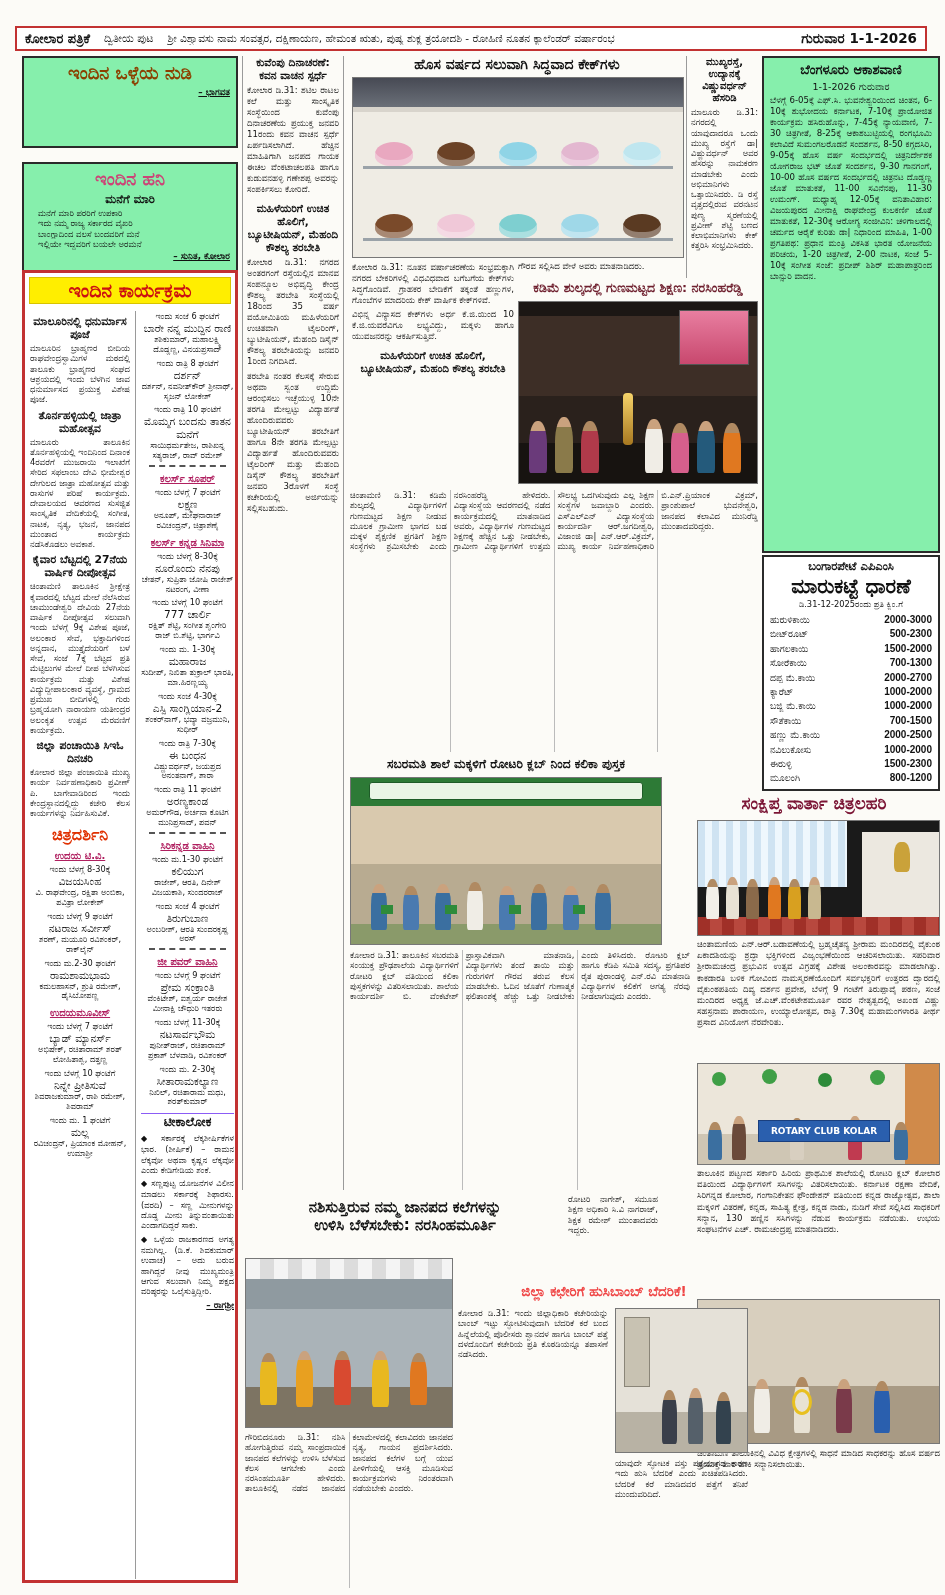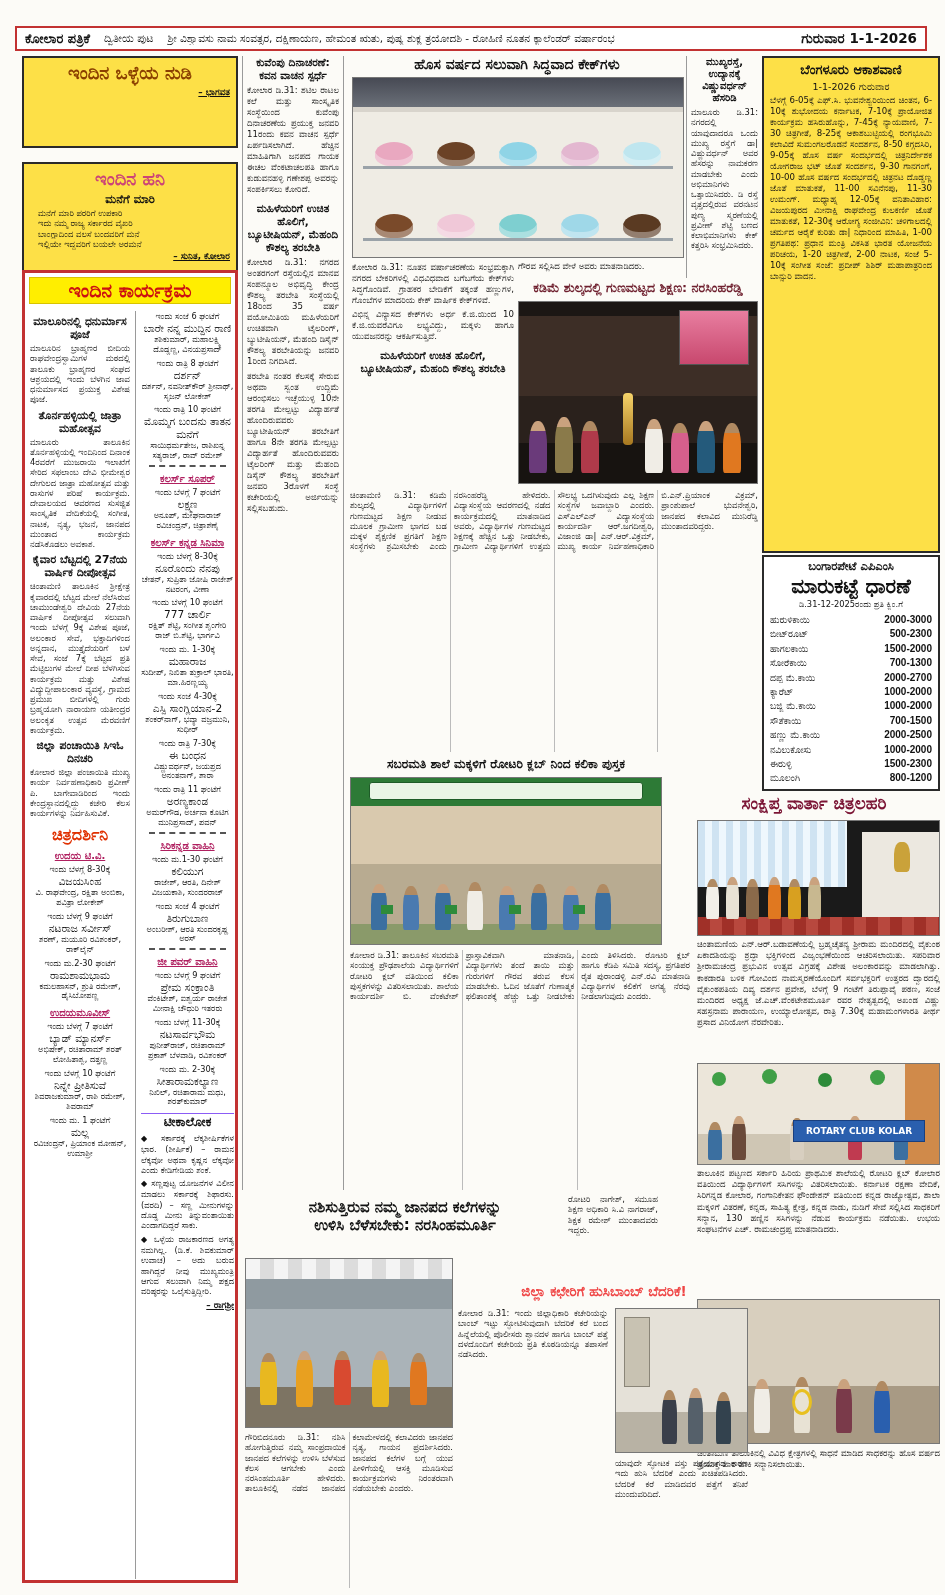--- a/index.html
+++ b/index.html
@@ -17,21 +17,21 @@
   .just{text-align:justify;}
   .body-sm{font-size:8.6px;line-height:1.28;}
   .body-xs{font-size:8.4px;line-height:1.22;}
   .headline{font-weight:bold;text-align:center;}
   .vrule-l{border-left:1px solid #9a9a9a;}
   .vrule-r{border-right:1px solid #9a9a9a;}
   .cols2{columns:2;column-gap:7px;column-rule:1px solid #bbb;}
   .cols3{columns:3;column-gap:7px;column-rule:1px solid #bbb;}
   .cols4{columns:4;column-gap:7px;column-rule:1px solid #bbb;}
   
-  .box{border:2px solid #2a2a2a;background:#fde047;padding:3px 6px;}
+  .box{border:2px solid #2a2a2a;background:#86efac;padding:3px 6px;}
   .gw-title{color:#8b4000;font-size:18px;font-weight:bold;text-align:center;margin:1px 0 3px;}
   .hani-title{color:#cc4477;font-size:18px;font-weight:bold;text-align:center;margin:1px 0 2px;}
   .hani-sub{font-weight:bold;text-align:center;font-size:11.5px;margin:2px 0;}
   .byline{text-align:right;font-weight:bold;font-size:8.8px;margin-top:2px;text-decoration:underline;}
   .prog-box{border:3px solid #c23232;background:#fff;}
   .prog-banner{background:#ffee00;border:1px solid #d8c400;color:#cc1111;font-weight:bold;
                font-size:19px;text-align:center;margin:4px;padding:1px 0;}
   .ev-h{font-weight:bold;font-size:10.8px;text-align:center;margin:4px 0 2px;}
   .ev-b{font-size:8.4px;line-height:1.22;text-align:justify;}
   .cinema-title{color:#e03000;font-weight:bold;font-size:16px;text-align:center;margin:7px 0 3px;}
@@ -439,21 +439,21 @@
     <div class="abs" style="right:0;top:0;width:14%;height:100%;background:#d08a4a;"></div>
     <div class="abs" style="left:14px;top:8px;width:14px;height:14px;background:#3f9f46;border-radius:50%;"></div>
     <div class="abs" style="left:64px;top:5px;width:15px;height:15px;background:#3f9f46;border-radius:50%;"></div>
     <div class="abs" style="left:120px;top:9px;width:14px;height:14px;background:#2e8b3a;border-radius:50%;"></div>
     <div class="abs" style="left:172px;top:6px;width:15px;height:15px;background:#3f9f46;border-radius:50%;"></div>
     <div class="fig" style="left:10px;bottom:4px;width:14px;height:38px;background:linear-gradient(#b08a62 0 20%,#3b6fa0 20%);"></div>
     <div class="fig" style="left:34px;bottom:4px;width:14px;height:44px;background:linear-gradient(#caa27e 0 18%,#6a4a3a 18%);"></div>
     <div class="fig" style="left:92px;bottom:4px;width:14px;height:42px;background:linear-gradient(#b08a62 0 19%,#d8cfc0 19%);"></div>
     <div class="fig" style="left:150px;bottom:4px;width:14px;height:44px;background:linear-gradient(#caa27e 0 18%,#c03a50 18%);"></div>
     <div class="fig" style="left:196px;bottom:4px;width:14px;height:38px;background:linear-gradient(#b08a62 0 20%,#3b6fa0 20%);"></div>
-    <div class="banner-blue" style="left:60px;bottom:22px;width:130px;height:20px;font-size:9px;line-height:20px;margin-left:35px;">ROTARY CLUB KOLAR</div>
+    <div class="banner-blue" style="left:60px;bottom:22px;width:130px;height:20px;font-size:9px;line-height:20px;">ROTARY CLUB KOLAR</div>
   </div>
   <div class="abs cap" style="left:697px;top:1168px;width:243px;height:128px;">ತಾಲೂಕಿನ ಪಟ್ಟಣದ ಸರ್ಕಾರಿ ಹಿರಿಯ ಪ್ರಾಥಮಿಕ ಶಾಲೆಯಲ್ಲಿ ರೋಟರಿ ಕ್ಲಬ್ ಕೋಲಾರ ವತಿಯಿಂದ ವಿದ್ಯಾರ್ಥಿಗಳಿಗೆ ಸಸಿಗಳನ್ನು ವಿತರಿಸಲಾಯಿತು. ಕರ್ನಾಟಕ ರಕ್ಷಣಾ ವೇದಿಕೆ, ಸಿರಿಗನ್ನಡ ಕೋಲಾರ, ಗಂಗಾನಿಕೇತನ ಫೌಂಡೇಶನ್ ವತಿಯಿಂದ ಕನ್ನಡ ರಾಜ್ಯೋತ್ಸವ, ಶಾಲಾ ಮಕ್ಕಳಿಗೆ ವಿತರಣೆ, ಕನ್ನಡ, ಸಾಹಿತ್ಯ ಕ್ಷೇತ್ರ, ಕನ್ನಡ ನಾಡು, ನುಡಿಗೆ ಸೇವೆ ಸಲ್ಲಿಸಿದ ಸಾಧಕರಿಗೆ ಸನ್ಮಾನ, 130 ಹಣ್ಣಿನ ಸಸಿಗಳನ್ನು ನೆಡುವ ಕಾರ್ಯಕ್ರಮ ನಡೆಯಿತು. ಉಭಯ ಸಂಘಟನೆಗಳ ಎಚ್. ರಾಮಚಂದ್ರಪ್ಪ ಮಾತನಾಡಿದರು.</div>
   <div class="photo" style="left:697px;top:1299px;width:243px;height:145px;background:linear-gradient(180deg,#d8cfbe 0 60%,#a89a84 60%);">
     <div class="fig" style="left:20px;bottom:10px;width:16px;height:52px;background:linear-gradient(#b08a62 0 19%,#444a56 19%);"></div>
     <div class="fig" style="left:56px;bottom:10px;width:16px;height:54px;background:linear-gradient(#caa27e 0 18%,#f0ede6 18%);"></div>
     <div class="fig" style="left:96px;bottom:10px;width:16px;height:56px;background:linear-gradient(#b08a62 0 18%,#e8e2d4 18%);"></div>
     <div class="abs" style="left:94px;bottom:28px;width:20px;height:26px;border:3px solid #e8c020;border-radius:50%;background:transparent;"></div>
     <div class="fig" style="left:138px;bottom:10px;width:16px;height:54px;background:linear-gradient(#caa27e 0 18%,#7a3a4a 18%);"></div>
     <div class="fig" style="left:176px;bottom:10px;width:16px;height:52px;background:linear-gradient(#b08a62 0 19%,#2a5fae 19%);"></div>
   </div>

